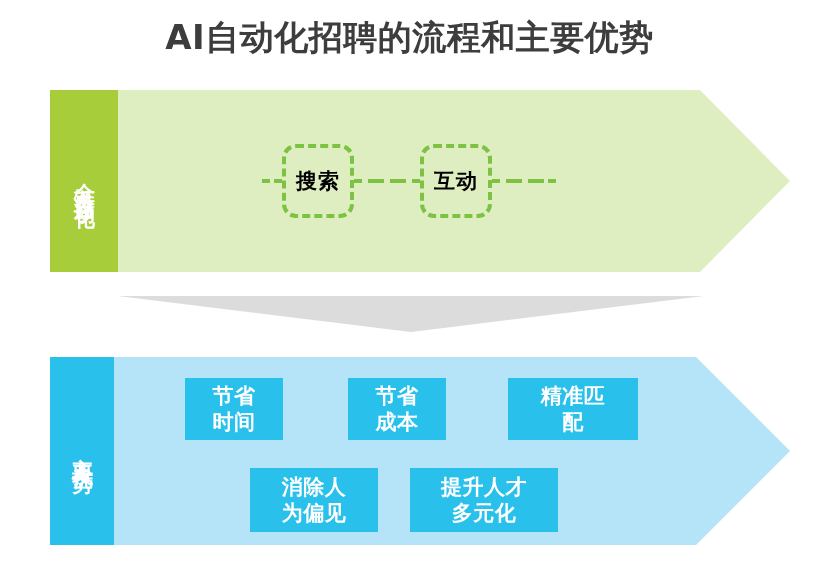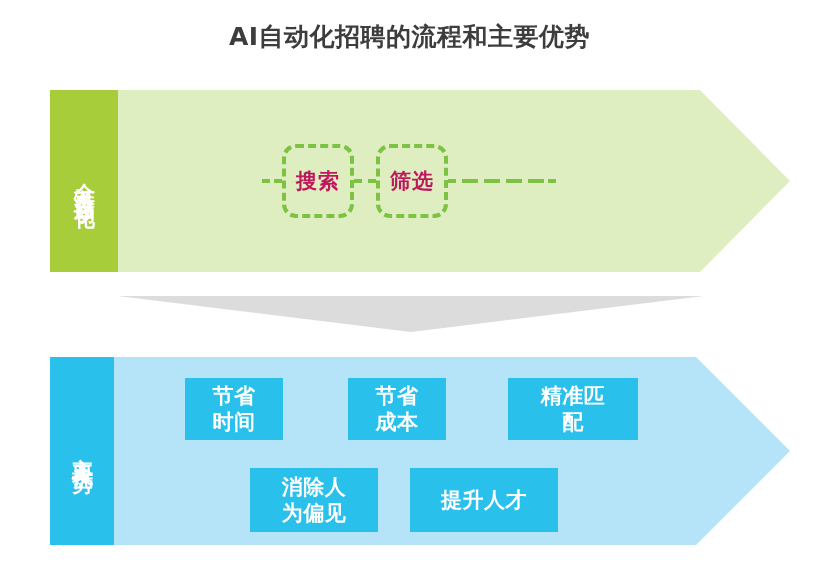--- a/index.html
+++ b/index.html
@@ -15,21 +15,21 @@
     font-family: "DejaVu Sans", "Liberation Sans", sans-serif;
   }
 
   
   .page-title {
     position: absolute;
     top: 20px;
     left: 0;
     width: 819px;
     text-align: center;
-    font-size: 25px;
+    font-size: 34px;
     font-weight: bold;
     color: #3d3d3d;
     letter-spacing: 0.5px;
     line-height: 34px;
     white-space: nowrap;
   }
 
   
   .banner {
     position: absolute;
@@ -107,21 +107,21 @@
   .step-box {
     flex: none;
     width: 72px;
     height: 74px;
     border: 4px dashed #7dc242;
     border-radius: 14px;
     background: transparent;
     display: flex;
     align-items: center;
     justify-content: center;
-    color: #be185d;
+    color: #000000;
     font-weight: bold;
     font-size: 21px;
     line-height: 25px;
     text-align: center;
     letter-spacing: 1px;
     box-sizing: border-box;
   }
 
   
   #gray-chevron {
@@ -205,25 +205,25 @@
   <div class="banner-tip"></div>
 
   <div class="banner-label">全链条自动化</div>
 
   <div class="process-track">
     <div class="dash-seg edge"></div>
 
     <div class="step-box">搜索</div>
     <div class="dash-seg"></div>
 
-    <div class="step-box">筛选</div>
-    <div class="dash-seg"></div>
-
-    <div class="dash-seg"></div>
-
+    <div class="dash-seg"></div>
+
+    <div class="dash-seg"></div>
+
+    <div class="step-box">互动</div>
     <div class="dash-seg"></div>
 
     <div class="dash-seg"></div>
 
     <div class="dash-seg edge"></div>
   </div>
 </div>
 
 <div id="gray-chevron">
   <div class="chev-left"></div>
@@ -262,16 +262,17 @@
     <div class="benefit-box" style="left:136px; top:111px; width:128px; height:64px;">
       <div>
         <span>消除人</span>
         <span>为偏见</span>
       </div>
     </div>
 
     <div class="benefit-box" style="left:296px; top:111px; width:148px; height:64px;font-family:Liberation Serif, serif;">
       <div>
         <span>提升人才</span>
+        <span>多元化</span>
       </div>
     </div>
   </div>
 </div>
 
 </body></html>

